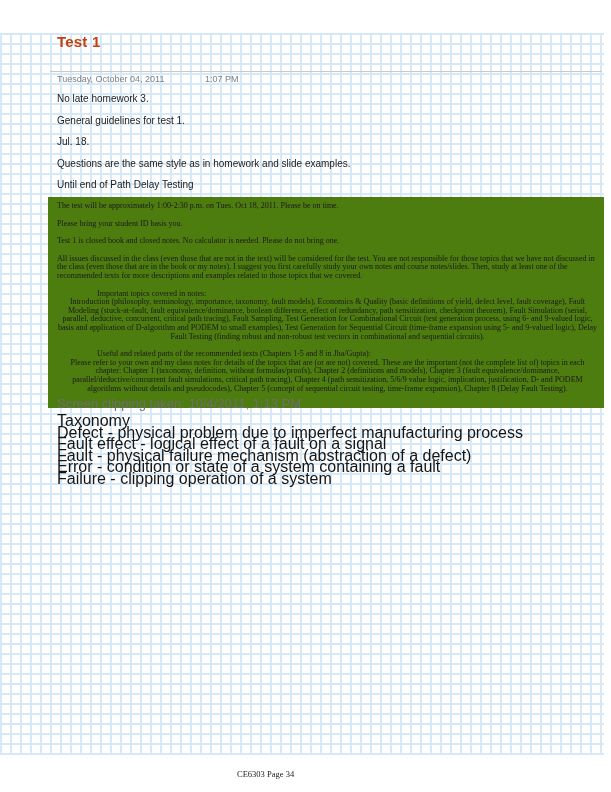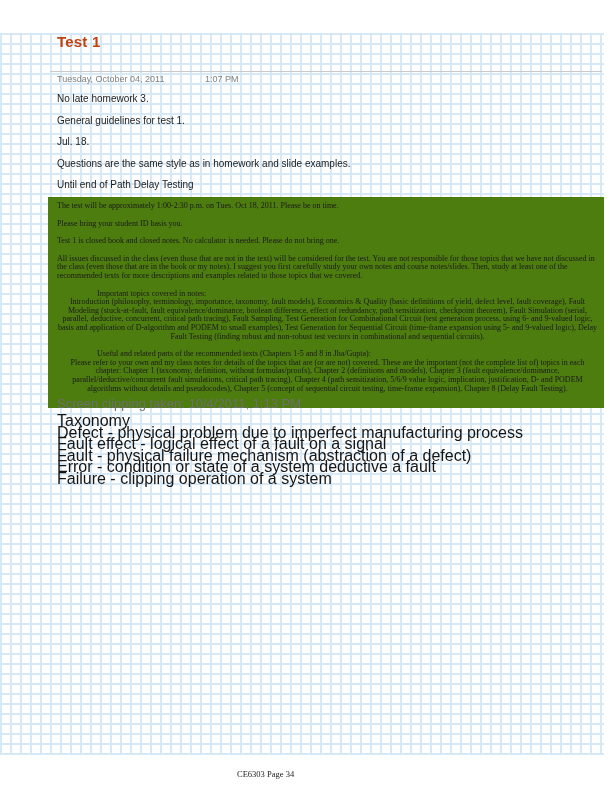--- a/index.html
+++ b/index.html
@@ -129,18 +129,18 @@
       <div class="clip-p body">Please refer to your own and my class notes for details of the topics that are (or are not) covered. These are the important (not the complete list of) topics in each chapter: Chapter 1 (taxonomy, definition, without formulas/proofs), Chapter 2 (definitions and models), Chapter 3 (fault equivalence/dominance, parallel/deductive/concurrent fault simulations, critical path tracing), Chapter 4 (path sensitization, 5/6/9 value logic, implication, justification, D- and PODEM algorithms without details and pseudocodes), Chapter 5 (concept of sequential circuit testing, time-frame expansion), Chapter 8 (Delay Fault Testing).</div>
     </div>
 
   <div class="clip-caption">Screen clipping taken: 10/4/2011, 1:13 PM</div>
 
   <div class="taxonomy-block">
       <div class="taxonomy-line">Taxonomy</div>
       <div class="taxonomy-line">Defect - physical problem due to imperfect manufacturing process</div>
       <div class="taxonomy-line">Fault effect - logical effect of a fault on a signal</div>
       <div class="taxonomy-line">Fault - physical failure mechanism (abstraction of a defect)</div>
-      <div class="taxonomy-line">Error - condition or state of a system deductive a fault</div>
+      <div class="taxonomy-line">Error - condition or state of a system containing a fault</div>
       <div class="taxonomy-line">Failure - clipping operation of a system</div>
     </div>
 
   <div class="footer">CE6303 Page 34</div>
 </div>
 
 </body></html>

